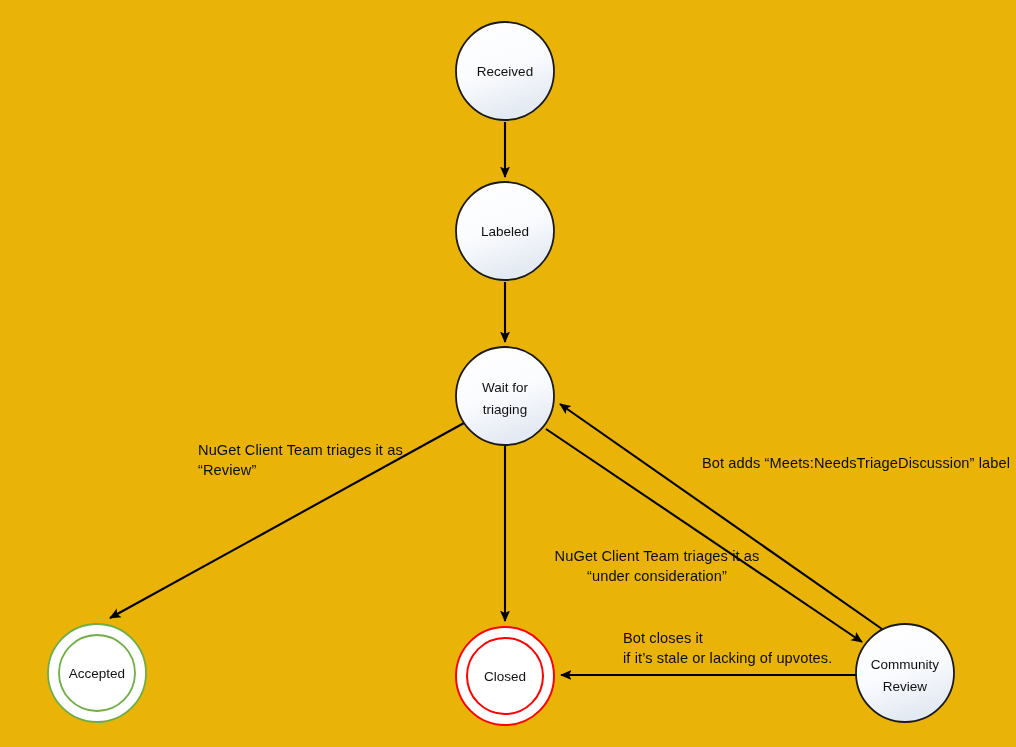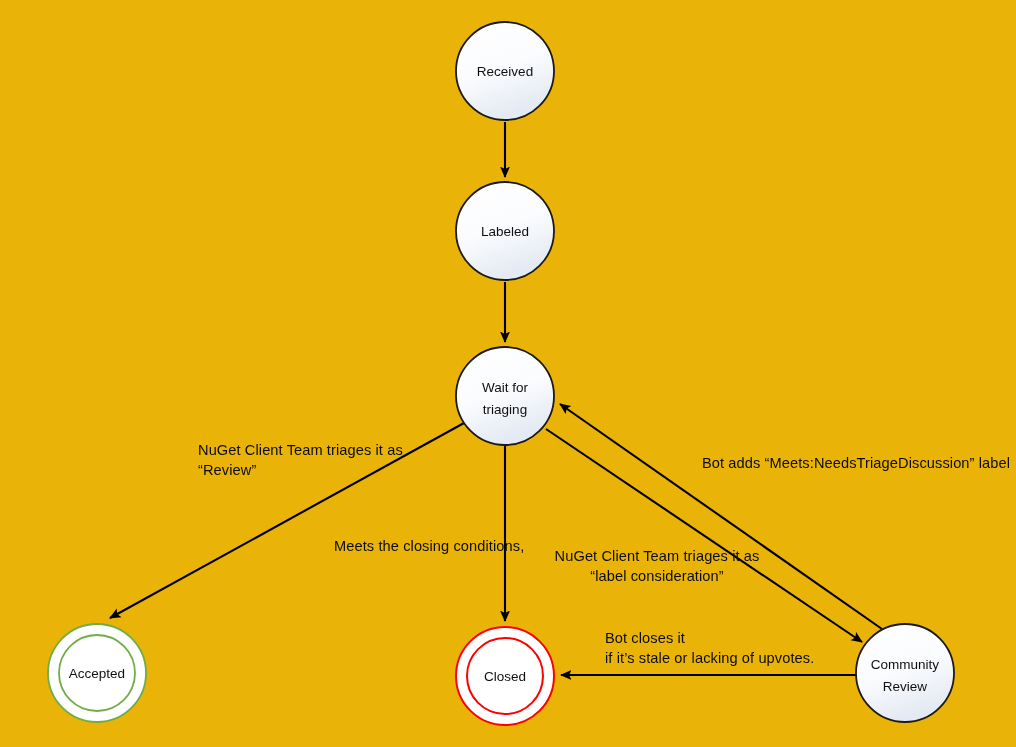--- a/index.html
+++ b/index.html
@@ -113,30 +113,29 @@
       </g>
     </g>
   </svg>
 
   <div class="edge-lbl left" style="left:198px; top:440px; width:310px;">
     <div>NuGet Client Team triages it as</div>
     <div>“Review”</div>
   </div>
 
   <div class="edge-lbl left" style="left:334px; top:536px; width:215px;">
-    <div>Meets the closing conditions,</div>
   </div>
 
   <div class="edge-lbl center" style="left:546px; top:546px; width:222px;">
     <div>NuGet Client Team triages it as</div>
-    <div>“label consideration”</div>
+    <div>“under consideration”</div>
   </div>
 
   <div class="edge-lbl left" style="left:702px; top:453px; width:310px;">
     <div>Bot adds “Meets:NeedsTriageDiscussion” label</div>
   </div>
 
-  <div class="edge-lbl left" style="left:605px; top:628px; width:240px;">
+  <div class="edge-lbl left" style="left:623px; top:628px; width:240px;">
     <div>Bot closes it</div>
     <div>if it’s stale or lacking of upvotes.</div>
   </div>
 
 </div>
 
 </body></html>

